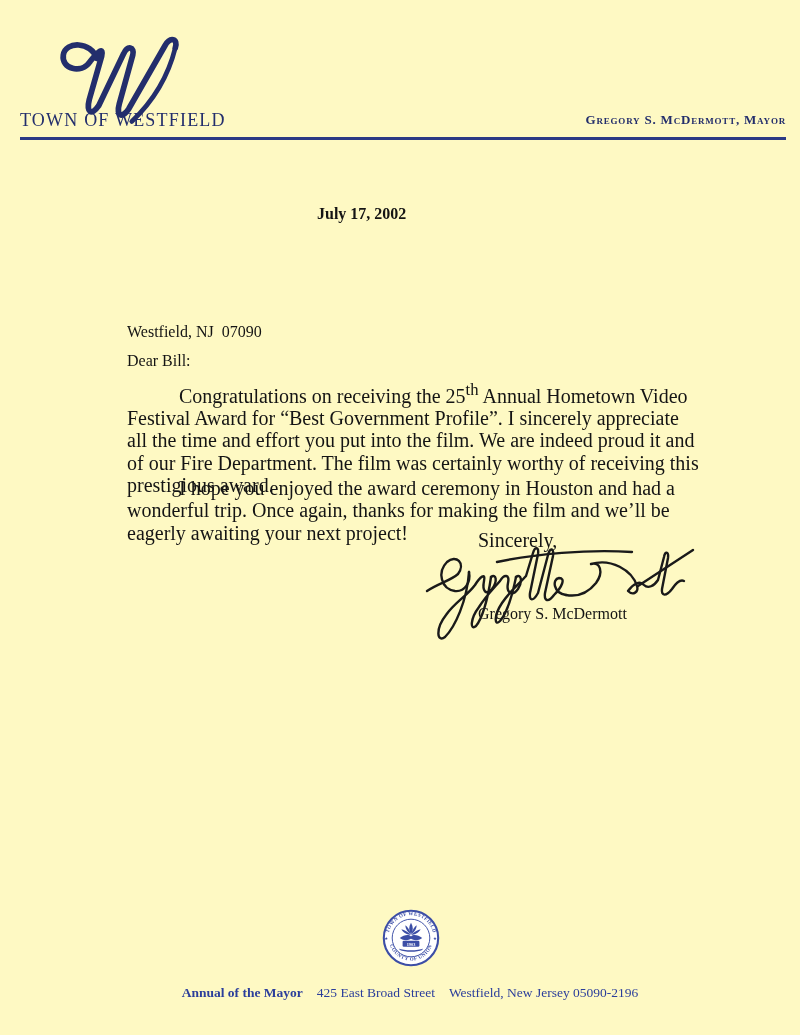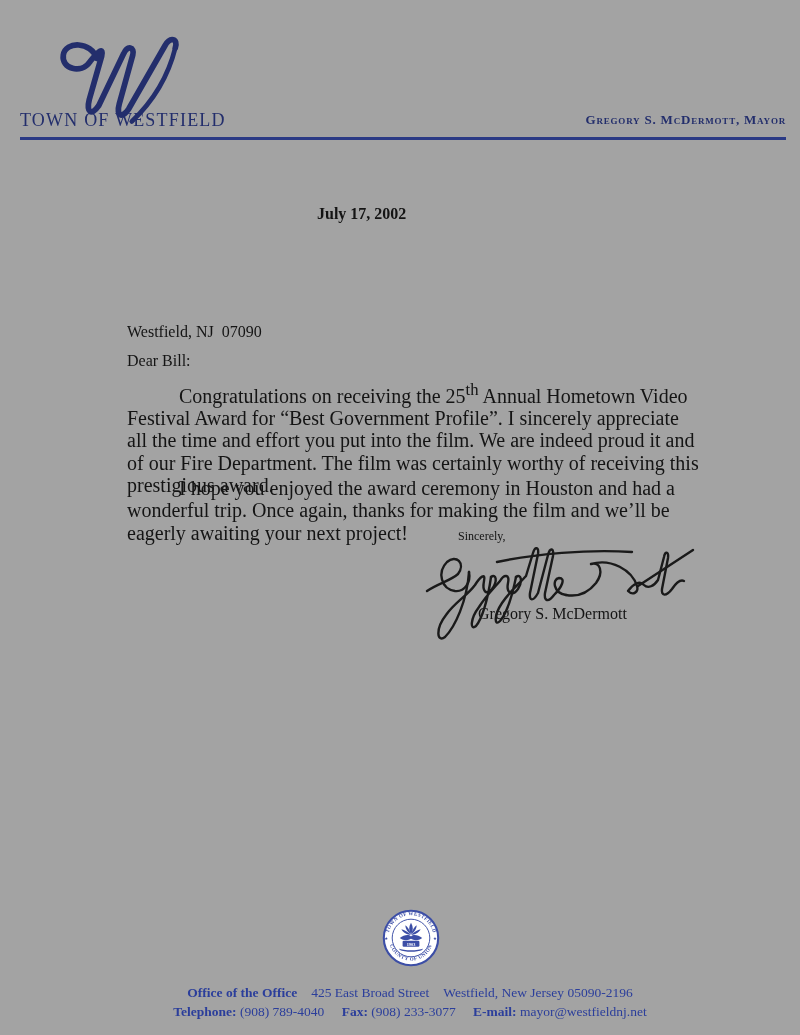--- a/index.html
+++ b/index.html
@@ -1,21 +1,21 @@
 <!DOCTYPE html>
 <html><head>
 <meta charset="utf-8">
 <style>
   * { margin:0; padding:0; box-sizing:border-box; }
   html,body { background:#e8e8e8; }
   .page {
     position:relative;
     width:800px; height:1035px;
     margin:0 auto;
-    background:#a3a3a3;
+    background:#fef9c3;
     font-family:"Liberation Serif", serif;
     color:#141414;
     overflow:hidden;
   }
   .abs { position:absolute; }
 
   
   .org-name {
     left:20px; top:110px;
     font-size:18px; letter-spacing:1.2px;
@@ -32,21 +32,21 @@
     background:#2b3a85;
   }
 
   
   .date-line { left:317px; top:205px; font-size:16px;font-weight:bold; }
   .recipient { left:127px; top:276px; font-size:16px; line-height:22.4px; white-space:pre-wrap; }
   .salutation { left:127px; top:352px; font-size:16px;text-align:center; }
   .para { left:127px; width:576px; font-size:20px; line-height:22.3px; text-indent:52px; }
   .para-1 { top:379px; }
   .para-2 { top:477px; }
-  .closing { left:458px; top:529px; font-size:12px; }
+  .closing { left:478px; top:529px; font-size:20px; }
   .sig-name { left:478px; top:605px; font-size:16px;text-align:center; }
   .sig-svg { left:425px; top:541px; width:272px; height:110px; pointer-events:none; }
 
   
   .seal-wrap { left:375px; top:902px; width:72px; height:72px; }
   .footer-block { left:20px; top:984px; width:780px; text-align:center; color:#2b3e9b; font-size:13.5px; line-height:18.5px; }
   .footer-block .seg { margin:0 7px; }
   .footer-block b { font-weight:bold; }
 </style>
 </head>
@@ -121,27 +121,17 @@
       <path d="M 57,34 C 55,38 50,41 45,41 C 49,37 53,35 57,34 Z"></path>
       <path d="M 31,45 C 36,41 42,40 45,43 C 48,40 54,41 59,45 C 54,49 48,48 45,46 C 42,48 36,49 31,45 Z"></path>
       <rect x="34.5" y="48.5" width="21" height="7.5" rx="1.5"></rect>
       <path d="M 30,58 C 35,61 55,61 60,58 L 59,60 C 53,63 37,63 31,60 Z"></path>
     </g>
     <text x="45" y="54.6" font-size="5.4" font-weight="bold" fill="#ffffff" text-anchor="middle" font-family="Liberation Serif, serif">1903</text>
   </svg>
 
   <div class="abs footer-block">
     <div>
-      <b class="seg">Office of the Office</b><span class="seg">425 East Broad Street</span><span class="seg">Westfield, New Jersey 05090-2196</span>
-    </div>
-    <div>
-      <b>Telephone:</b>
-      <span>(908) 789-4040</span>
-      <span class="seg"></span>
-      <b>Fax:</b>
-      <span>(908) 233-3077</span>
-      <span class="seg"></span>
-      <b>E-mail:</b>
-      <span>mayor@westfieldnj.net</span>
+      <b class="seg">Annual of the Mayor</b><span class="seg">425 East Broad Street</span><span class="seg">Westfield, New Jersey 05090-2196</span>
     </div>
   </div>
 
 </div>
 
 </body></html>

